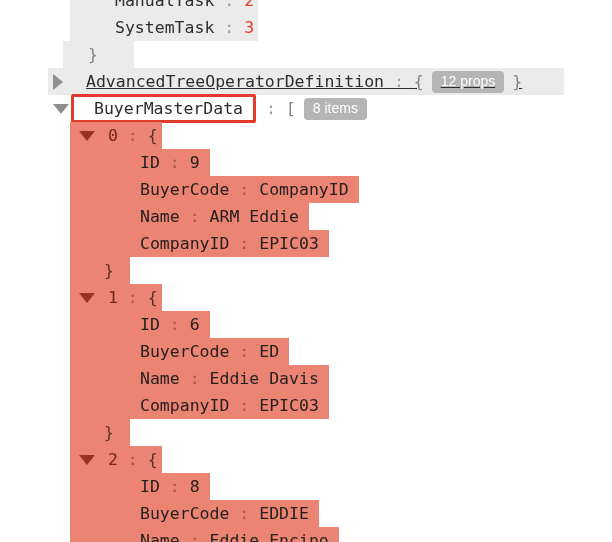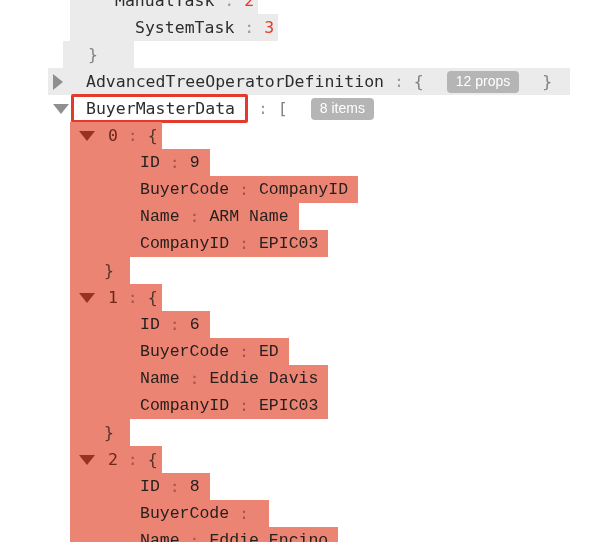--- a/index.html
+++ b/index.html
@@ -17,75 +17,75 @@
   .hl{display:flex;align-items:center;white-space:pre;}
   .hl-salmon{background:var(--salmon);}
   .hl-gray{background:var(--grayrow);}
   .seg{white-space:pre;flex:none;}
   .key{color:var(--key);}
   .val{color:var(--key);}
   .colon{color:var(--colon);}
   .num{color:var(--num);}
   .brace{color:var(--brace);}
   .idx{color:var(--key);}
-  .sel .key,.sel .val,.sel .num{color:var(--selText);font-family:Liberation Mono, monospace;}
+  .sel .key,.sel .val,.sel .num{color:var(--selText);}
   .sel .colon{color:var(--selColon);}
   .sel .brace{color:var(--selBrace);}
   .sel .idx{color:var(--selIdx);}
   .arrowbox{display:flex;align-items:center;flex:none;}
   .tri-down{width:0;height:0;border-left:8px solid transparent;border-right:8px solid transparent;border-top:10px solid var(--arrow);}
   .tri-right{width:0;height:0;border-top:8px solid transparent;border-bottom:8px solid transparent;border-left:10px solid var(--arrow);}
   .sel .tri-down{border-top-color:var(--selArrow);}
   .badge{
     flex:none;
     font-family:"Liberation Sans", sans-serif;
     font-size:14px;line-height:17px;
     color:#ffffff;background:var(--badge);
     padding:2px 9px 3px 9px;border-radius:4px;
-    margin:0 23px;
+    margin:0 8px;
   }
   .redbox{
     flex:none;display:inline-block;
     line-height:21px;
     border:3px solid var(--redbox);
     border-radius:2px;
-    padding:1px 10px 1px 12px;
+    padding:1px 10px 1px 20px;
     margin-left:-15px;
   }
 </style>
 </head>
 <body>
 
 <div class="viewer">
     <div class="row">
       <div class="hl hl-gray" style="margin-left: 70px; padding-left: 45px; padding-right: 4px;"><span class="seg key">ManualTask</span><span class="seg colon"> : </span><span class="seg num">2</span></div>
     </div>
     <div class="row">
-      <div class="hl hl-gray" style="margin-left: 70px; padding-left: 65px; padding-right: 4px;"><span class="seg key">SystemTask</span><span class="seg colon"> : </span><span class="seg num">3</span></div>
+      <div class="hl hl-gray" style="margin-left: 70px; padding-left: 45px; padding-right: 4px;"><span class="seg key">SystemTask</span><span class="seg colon"> : </span><span class="seg num">3</span></div>
     </div>
     <div class="row">
       <div class="hl hl-gray" style="margin-left: 63px; padding-left: 25px; padding-right: 36px;"><span class="seg brace">}</span></div>
     </div>
     <div class="row">
-      <div class="hl hl-gray" style="margin-left: 48px; padding-left: 5px; padding-right: 18px;"><span class="arrowbox" style="width: 33px;"><span class="tri-right"></span></span><span class="seg key">AdvancedTreeOperatorDefinition</span><span class="seg colon"> : </span><span class="seg brace">{</span><span class="seg badge">12 props</span><span class="seg brace">}</span></div>
+      <div class="hl hl-gray" style="margin-left: 48px; padding-left: 5px; padding-right: 42px; text-decoration: underline;"><span class="arrowbox" style="width: 33px;"><span class="tri-right"></span></span><span class="seg key">AdvancedTreeOperatorDefinition</span><span class="seg colon"> : </span><span class="seg brace">{</span><span class="seg badge">12 props</span><span class="seg brace">}</span></div>
     </div>
     <div class="row">
       <div class="hl" style="margin-left: 53px; padding-left: 0px; padding-right: 0px;"><span class="arrowbox" style="width: 33px;"><span class="tri-down"></span></span><span class="redbox"><span class="seg key">BuyerMasterData</span></span><span class="seg colon"> : </span><span class="seg brace">[</span><span class="seg badge">8 items</span></div>
     </div>
     <div class="row sel">
       <div class="hl hl-salmon" style="margin-left: 70px; padding-left: 9px; padding-right: 4px;"><span class="arrowbox" style="width: 29px;"><span class="tri-down"></span></span><span class="seg idx">0</span><span class="seg colon"> : </span><span class="seg brace">{</span></div>
     </div>
     <div class="row sel">
       <div class="hl hl-salmon" style="margin-left: 70px; padding-left: 70px; padding-right: 10px;"><span class="seg key">ID</span><span class="seg colon"> : </span><span class="seg num">9</span></div>
     </div>
     <div class="row sel">
       <div class="hl hl-salmon" style="margin-left: 70px; padding-left: 70px; padding-right: 10px;"><span class="seg key">BuyerCode</span><span class="seg colon"> : </span><span class="seg val">CompanyID</span></div>
     </div>
     <div class="row sel">
-      <div class="hl hl-salmon" style="margin-left: 70px; padding-left: 70px; padding-right: 10px;"><span class="seg key">Name</span><span class="seg colon"> : </span><span class="seg val">ARM Name</span></div>
+      <div class="hl hl-salmon" style="margin-left: 70px; padding-left: 70px; padding-right: 10px;"><span class="seg key">Name</span><span class="seg colon"> : </span><span class="seg val">ARM Eddie</span></div>
     </div>
     <div class="row sel">
       <div class="hl hl-salmon" style="margin-left: 70px; padding-left: 70px; padding-right: 10px;"><span class="seg key">CompanyID</span><span class="seg colon"> : </span><span class="seg val">EPIC03</span></div>
     </div>
     <div class="row sel">
       <div class="hl hl-salmon" style="margin-left: 70px; padding-left: 34px; padding-right: 16px;"><span class="seg brace">}</span></div>
     </div>
     <div class="row sel">
       <div class="hl hl-salmon" style="margin-left: 70px; padding-left: 9px; padding-right: 4px;"><span class="arrowbox" style="width: 29px;"><span class="tri-down"></span></span><span class="seg idx">1</span><span class="seg colon"> : </span><span class="seg brace">{</span></div>
     </div>
@@ -104,18 +104,18 @@
     <div class="row sel">
       <div class="hl hl-salmon" style="margin-left: 70px; padding-left: 34px; padding-right: 16px;"><span class="seg brace">}</span></div>
     </div>
     <div class="row sel">
       <div class="hl hl-salmon" style="margin-left: 70px; padding-left: 9px; padding-right: 4px;"><span class="arrowbox" style="width: 29px;"><span class="tri-down"></span></span><span class="seg idx">2</span><span class="seg colon"> : </span><span class="seg brace">{</span></div>
     </div>
     <div class="row sel">
       <div class="hl hl-salmon" style="margin-left: 70px; padding-left: 70px; padding-right: 10px;"><span class="seg key">ID</span><span class="seg colon"> : </span><span class="seg num">8</span></div>
     </div>
     <div class="row sel">
-      <div class="hl hl-salmon" style="margin-left: 70px; padding-left: 70px; padding-right: 10px;"><span class="seg key">BuyerCode</span><span class="seg colon"> : </span></div>
+      <div class="hl hl-salmon" style="margin-left: 70px; padding-left: 70px; padding-right: 10px;"><span class="seg key">BuyerCode</span><span class="seg colon"> : </span><span class="seg val">EDDIE</span></div>
     </div>
     <div class="row sel">
       <div class="hl hl-salmon" style="margin-left: 70px; padding-left: 70px; padding-right: 10px;"><span class="seg key">Name</span><span class="seg colon"> : </span><span class="seg val">Eddie Encino</span></div>
     </div>
   </div>
 
 </body></html>

